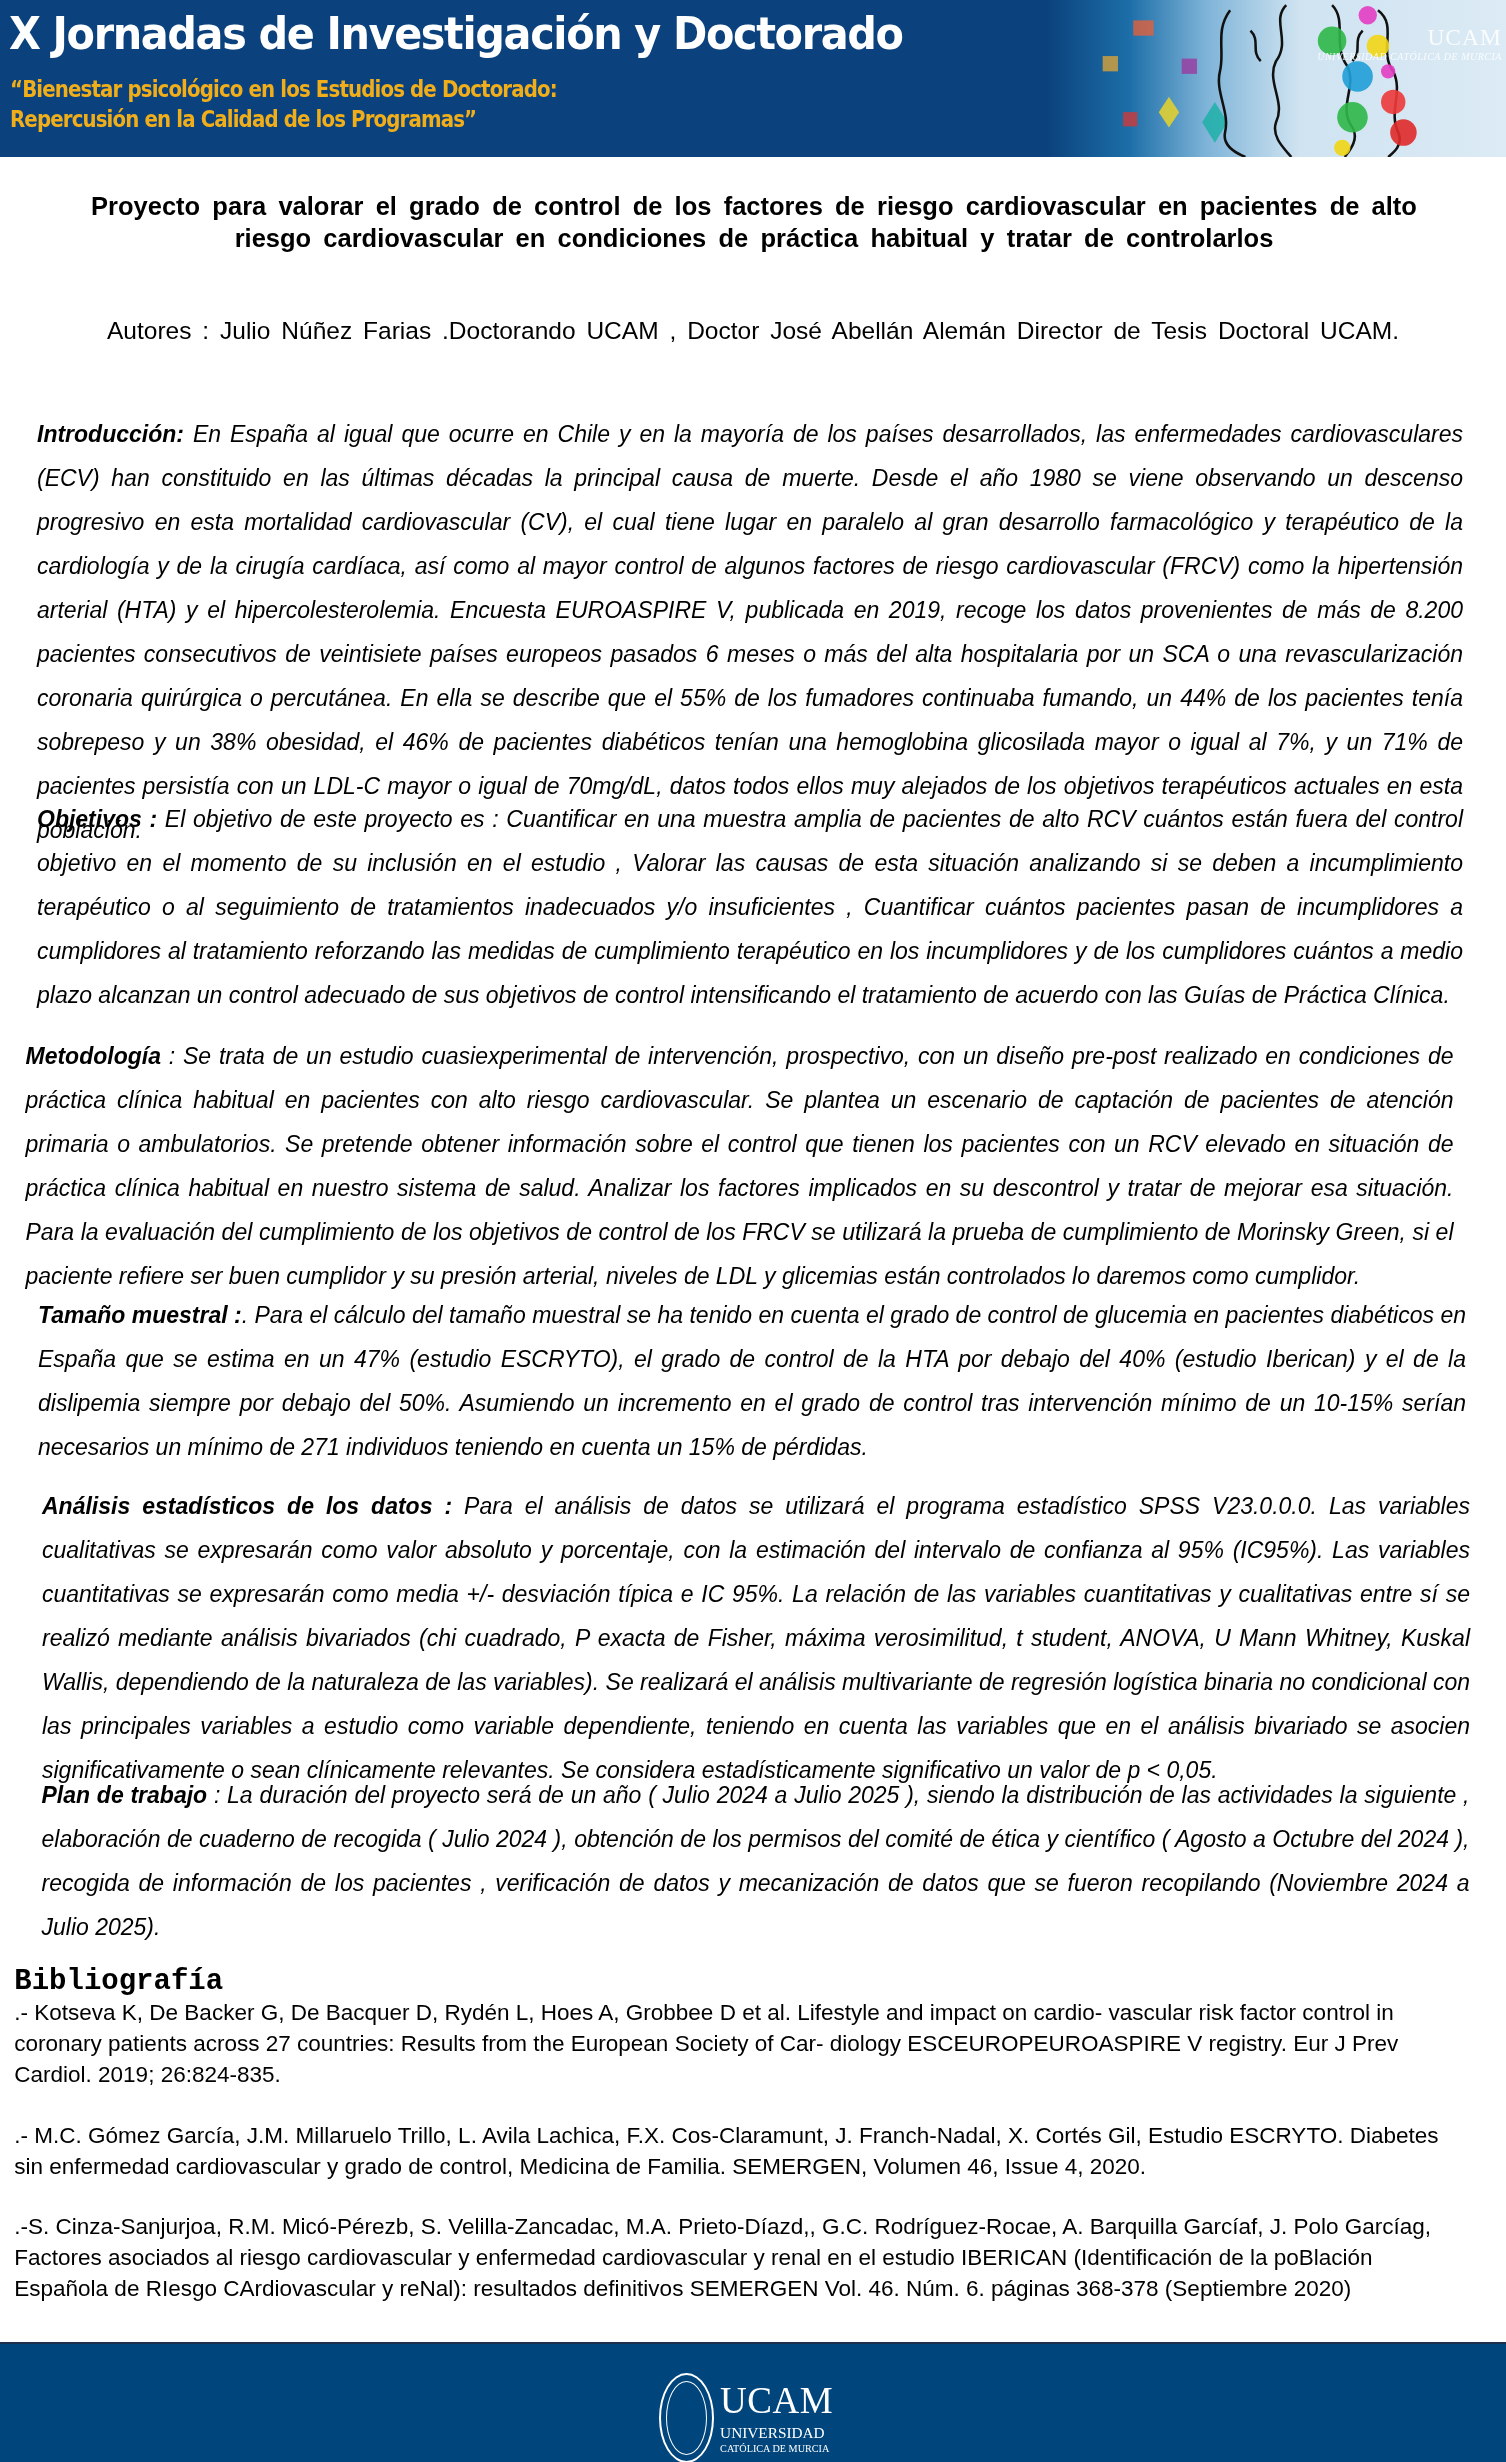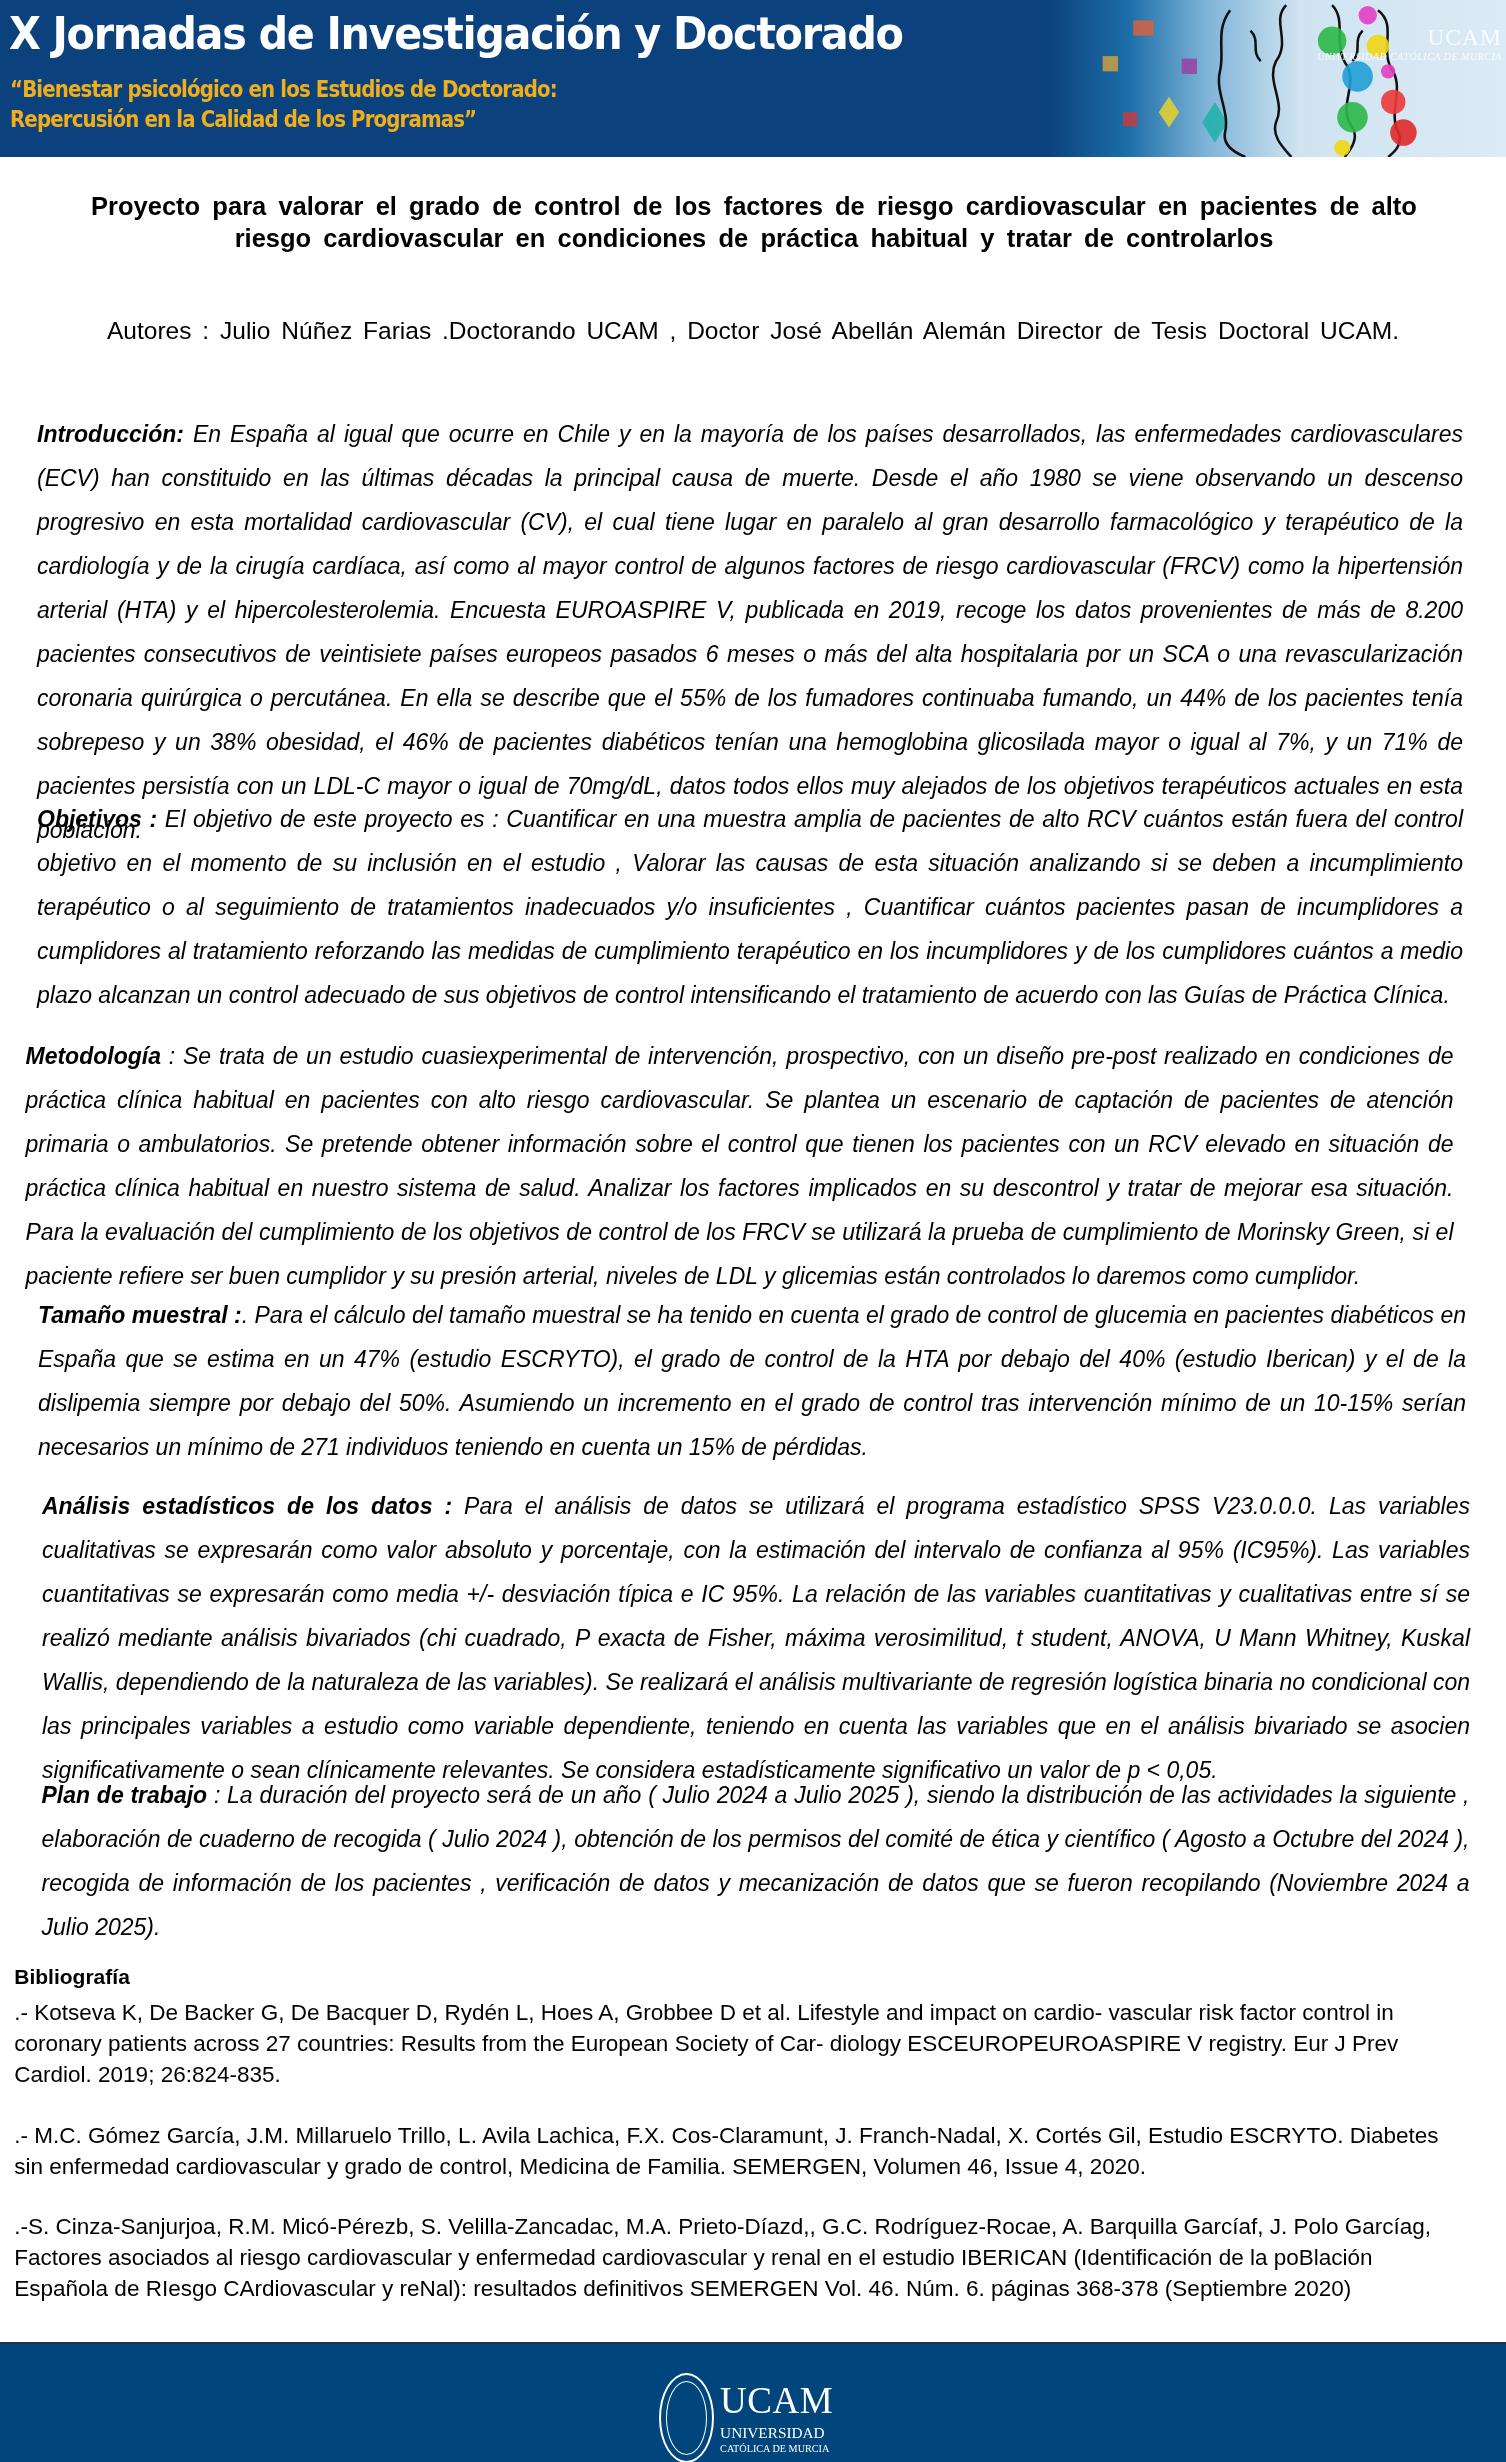--- a/index.html
+++ b/index.html
@@ -21,21 +21,21 @@
 
   .section { position:absolute; text-align:justify; font-size:23px; line-height:44px;font-style:italic; }
   .section .head { font-weight:bold; }
   .s-intro { left:37px; width:1426px; top:412px; }
   .s-obj { left:37px; width:1426px; top:797px; }
   .s-met { left:25.5px; width:1428px; top:1034px; }
   .s-tam { left:26px; width:1428px; top:1293px;margin-left:12px; }
   .s-ana { left:42px; width:1428px; top:1484px; }
   .s-plan { left:25.5px; width:1428px; top:1773px;margin-left:16px; }
 
-  .biblio-head { position:absolute; left:14.3px; top:1965px; font-weight:bold; font-size:21px; }
+  .biblio-head { position:absolute; left:14.3px; top:1965px; font-weight:bold; font-size:29px;font-family:Liberation Mono, monospace; }
   .biblio { position:absolute; left:14.3px; width:1454px; font-size:22.5px; line-height:31px; }
   .b1 { top:1997px; }
   .b2 { top:2120px; }
   .b3 { top:2211px; }
 
   .footer { position:absolute; left:0; top:2342px; width:1506px; height:121px; background:#00467d; border-top:2px solid #1d2f4a; }
   .footer-logo { position:absolute; left:659px; top:29px; display:flex; align-items:center; gap:6.1px; }
   .seal { width:51px; height:86px; border:2px solid #fff; border-radius:50%; position:relative; }
   .seal::after { content:""; position:absolute; left:5.1px; top:6.1px; right:5.1px; bottom:6.1px; border:1px solid #fff; border-radius:50%; }
   .logo-text { color:#fff; font-family:"Liberation Serif", serif; line-height:1; }

